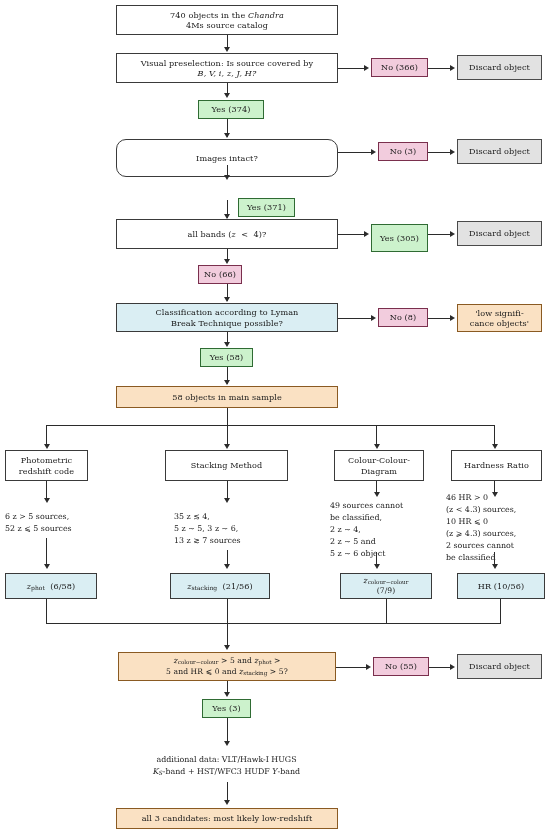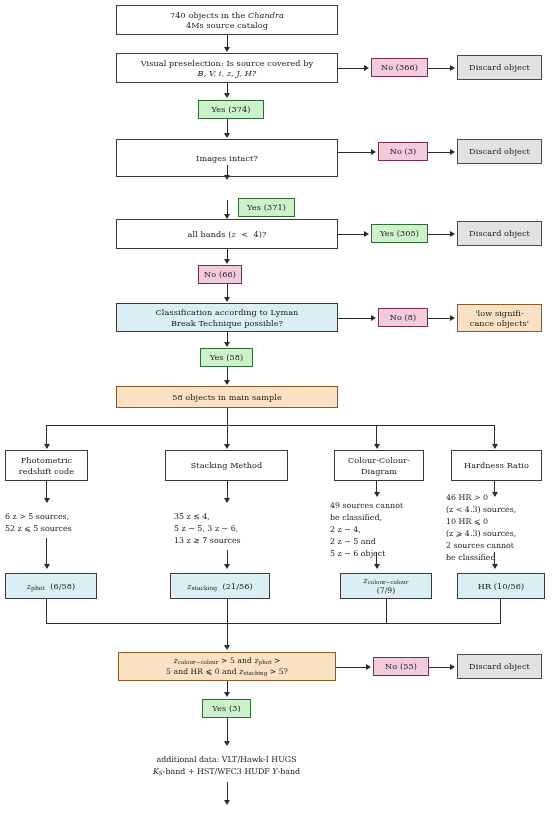--- a/index.html
+++ b/index.html
@@ -106,21 +106,21 @@
   </div>
 
   <div class="ln vl" style="left:226.5px;top:83px;height:13px;"></div>
   <div class="arrow down" style="left:224px;top:93px;"></div>
   <div class="node green fs12" style="left:198px;top:100px;width:66px;height:19px;">
     <div class="inner">Yes (374)</div>
   </div>
   <div class="ln vl" style="left:226.5px;top:119px;height:18px;"></div>
   <div class="arrow down" style="left:224px;top:133px;"></div>
 
-  <div class="node white fs12" style="left:116px;top:139px;width:222px;height:38px;">
+  <div class="node white fs12" style="left:116px;top:139px;width:222px;height:38px;border-radius:10px;">
     <div class="inner">Images intact?</div>
   </div>
 
   <div class="ln hl" style="left:338px;top:151.5px;width:35px;"></div>
   <div class="arrow right" style="left:371px;top:149px;"></div>
   <div class="node pink fs12" style="left:378px;top:142px;width:50px;height:19px;">
     <div class="inner">No (3)</div>
   </div>
   <div class="ln hl" style="left:428px;top:151.5px;width:24px;"></div>
   <div class="arrow right" style="left:450px;top:149px;"></div>
@@ -137,21 +137,21 @@
   <div class="arrow down" style="left:224px;top:214px;"></div>
 
   <div class="node white fs12" style="left:116px;top:219px;width:222px;height:30px;">
     <div class="inner">
       <div>all bands (<span class="it">z</span> &nbsp;&lt;&nbsp; 4)?</div>
     </div>
   </div>
 
   <div class="ln hl" style="left:338px;top:233.5px;width:28px;"></div>
   <div class="arrow right" style="left:364px;top:231px;"></div>
-  <div class="node green fs12" style="left:371px;top:224px;width:57px;height:19px;text-align:center;">
+  <div class="node green fs12" style="left:371px;top:224px;width:57px;height:28px;text-align:center;">
     <div class="inner">Yes (305)</div>
   </div>
   <div class="ln hl" style="left:428px;top:233.5px;width:24px;"></div>
   <div class="arrow right" style="left:450px;top:231px;"></div>
   <div class="node grey fs12" style="left:457px;top:221px;width:85px;height:25px;">
     <div class="inner">Discard object</div>
   </div>
 
   <div class="ln vl" style="left:226.5px;top:249px;height:13px;"></div>
   <div class="arrow down" style="left:224px;top:259px;"></div>
@@ -342,14 +342,17 @@
   <div class="arrow down" style="left:224px;top:741px;"></div>
 
   <div class="annot ctr" style="left:76px;top:754px;width:301px;">
     <div>additional data: VLT/Hawk-I HUGS</div>
     <div><span class="it">K</span><sub class="it">S</sub>-band + HST/WFC3 HUDF <span class="it">Y</span>-band</div>
   </div>
 
   <div class="ln vl" style="left:226.5px;top:782px;height:21px;"></div>
   <div class="arrow down" style="left:224px;top:800px;"></div>
 
+  <div class="node orange fs12" style="left:116px;top:808px;width:222px;height:21px;">
+    <div class="inner">all 3 candidates: most likely low-redshift</div>
+  </div>
 
 </div>
 
 </body></html>

